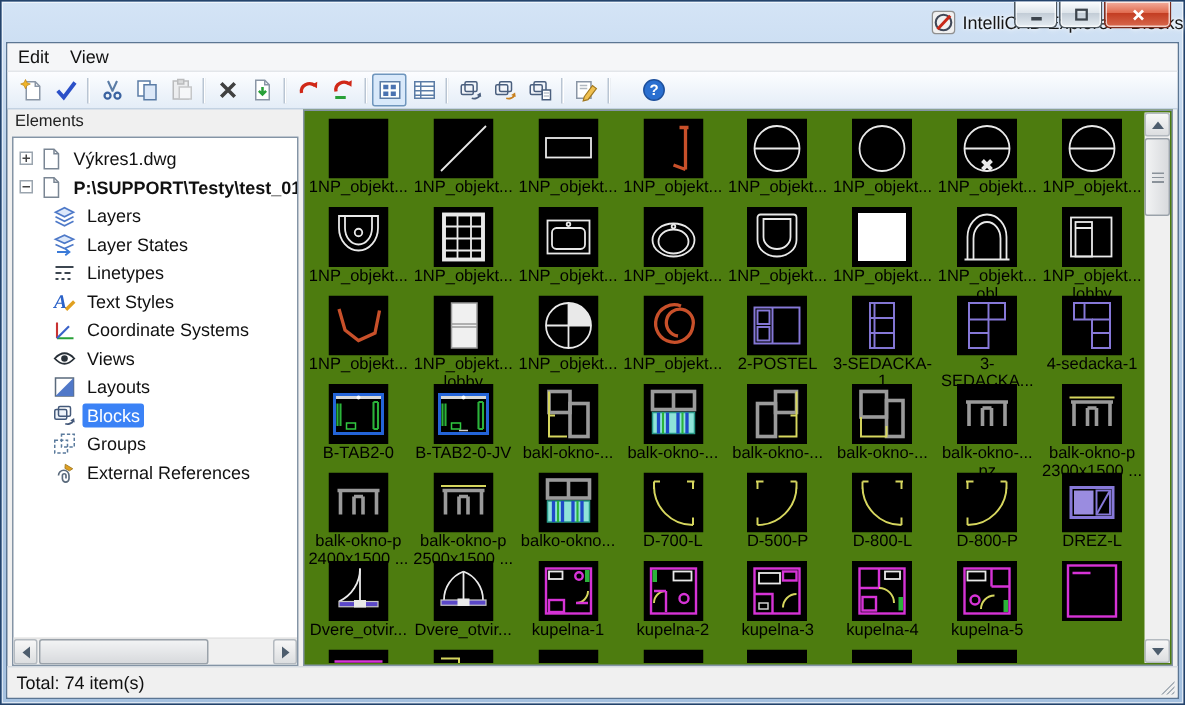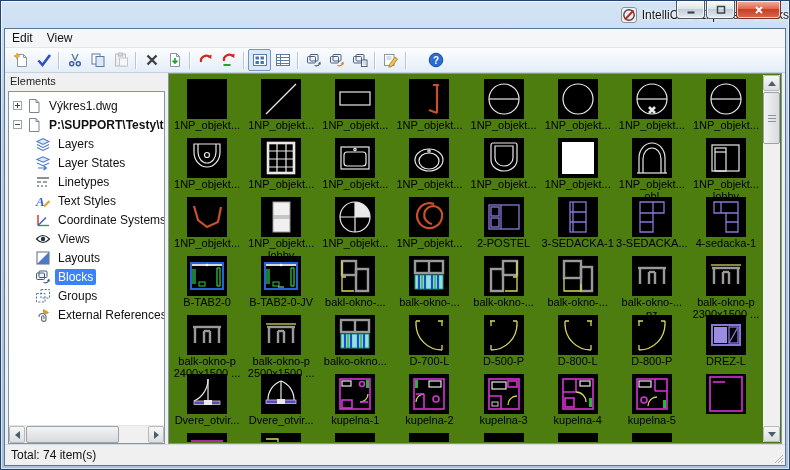--- a/index.html
+++ b/index.html
@@ -29,21 +29,21 @@
     border-bottom:1px solid #c3d2e2;display:flex;align-items:center;padding-left:4px;}
   .tb-btn{width:21px;height:20px;display:flex;align-items:center;justify-content:center;
     border:1px solid transparent;border-radius:2px;}
   .tb-btn.active{border-color:#6f96bd;background:#d9e9fa;}
   .tb-btn.disabled{opacity:.75;}
   .tb-btn .ticon{width:16px;height:16px;display:block;}
   .tb-sep{width:1px;height:17px;background:#b9c5d3;border-right:1px solid #fff;margin:0 3px;}
   .tb-gap{width:14px;}
   
   .main{flex:1;display:flex;min-height:0;padding:0 3px;}
-  .sidebar{width:157px;flex:0 0 auto;display:flex;flex-direction:column;margin-right:3px;}
+  .sidebar{width:191px;flex:0 0 auto;display:flex;flex-direction:column;margin-right:3px;}
   .sidebar-header{height:16px;font-size:11px;color:#222;padding:2px 0 0 2px;}
   .treebox{flex:1;border:1px solid #8494a5;background:#fff;position:relative;overflow:hidden;min-height:0;}
   .tree{position:absolute;top:1px;left:0;right:0;bottom:17px;overflow:hidden;padding-top:3px;}
   .trow{height:19px;display:flex;align-items:center;white-space:nowrap;font-size:12px;color:#111;}
   .trow.root{padding-left:4px;}
   .trow.child{padding-left:26px;}
   .trow.bold{font-weight:bold;}
   .expander{width:9px;height:9px;box-sizing:border-box;border:1px solid #9aa4ae;background:#fff;
     margin-right:4px;position:relative;flex:0 0 auto;}
   .expander:before,.expander:after{content:"";position:absolute;background:#444;}

